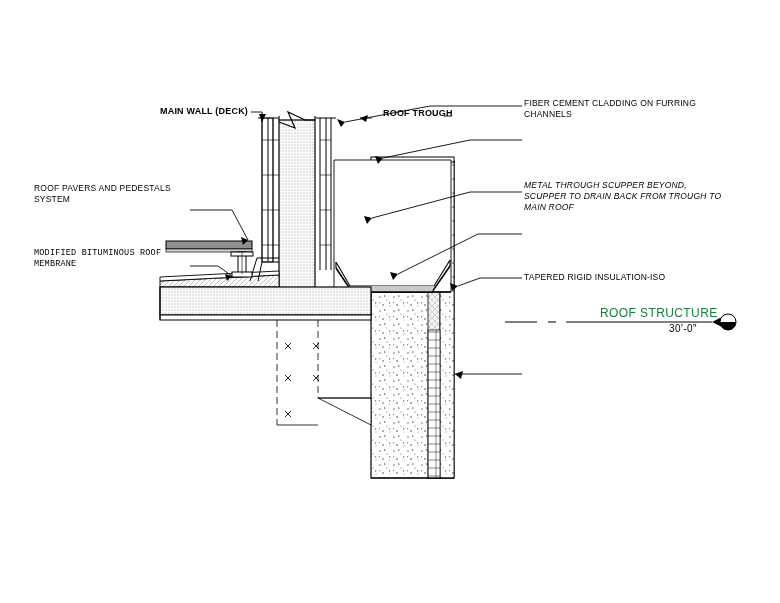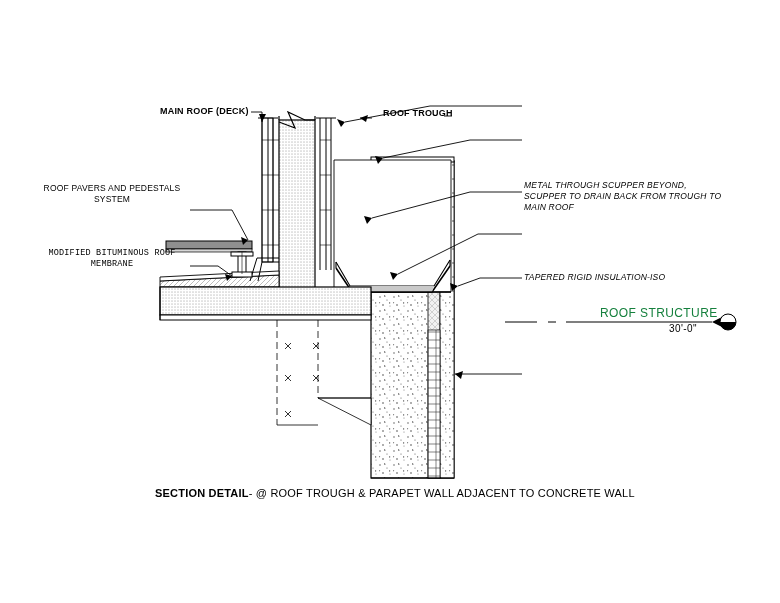--- a/index.html
+++ b/index.html
@@ -21,21 +21,21 @@
     line-height: 11px;
     color: #000000;
     letter-spacing: 0.2px;
     white-space: pre-line;
   }
   .lbl.bold {
     font-weight: bold;
     font-size: 9px;
   }
   .lbl.right {
-    text-align: center;
+    text-align: left;
   }
   #title {
     position: absolute;
     left: 155px;
     top: 487px;
     font-size: 11px;
     letter-spacing: 0.2px;
     color: #000;
     white-space: nowrap;
   }
@@ -238,41 +238,40 @@
       <polygon points="398,274 390,272 393,280"></polygon>
       <polygon points="458,286 450,283 452,291"></polygon>
       <polygon points="455,374 463,371 461,379"></polygon>
       <polygon points="248,240 241,237 243,245"></polygon>
       <polygon points="232,276 225,274 227,281"></polygon>
       <polygon points="262,122 259,114 266,114"></polygon>
       <polygon points="360,118 368,115 366,122"></polygon>
     </g>
   </svg>
 
-  <div class="lbl bold" style="left:160px; top:106px;">MAIN ROOF (DECK)</div>
+  <div class="lbl bold" style="left:160px; top:106px;">MAIN WALL (DECK)</div>
 
   <div class="lbl bold" style="left:375px; top:108px;padding-left:8px;">ROOF TROUGH</div>
 
   <div class="lbl right" style="left:34px; top:183px; width:156px;">ROOF PAVERS AND PEDESTALS
 SYSTEM</div>
 
   <div class="lbl right" style="left:34px; top:248px; width:156px;font-family:Liberation Mono, monospace;">MODIFIED BITUMINOUS ROOF
 MEMBRANE</div>
 
+  <div class="lbl" style="left:524px; top:98px; width:232px;">FIBER CEMENT CLADDING ON FURRING
+CHANNELS</div>
 
 
   <div class="lbl" style="left:524px; top:180px; width:238px;font-style:italic;">METAL THROUGH SCUPPER BEYOND,
 SCUPPER TO DRAIN BACK FROM TROUGH TO
 MAIN ROOF</div>
 
 
-  <div class="lbl" style="left:524px; top:272px; width:230px;font-style:italic;">TAPERED RIGID INSULATION-ISO</div>
+  <div class="lbl" style="left:524px; top:272px; width:230px;">TAPERED RIGID INSULATION-ISO</div>
 
 
   <div class="elev-label" style="left:600px; top:306px;">ROOF STRUCTURE</div>
 
   <div class="elev-val" style="left:669px; top:323px;">30'-0"</div>
 
-  <div id="title">
-    <span class="t-bold">SECTION DETAIL</span><span>-  @ ROOF TROUGH &amp; PARAPET WALL ADJACENT TO CONCRETE WALL</span>
-  </div>
 
 </div>
 
 </body></html>

